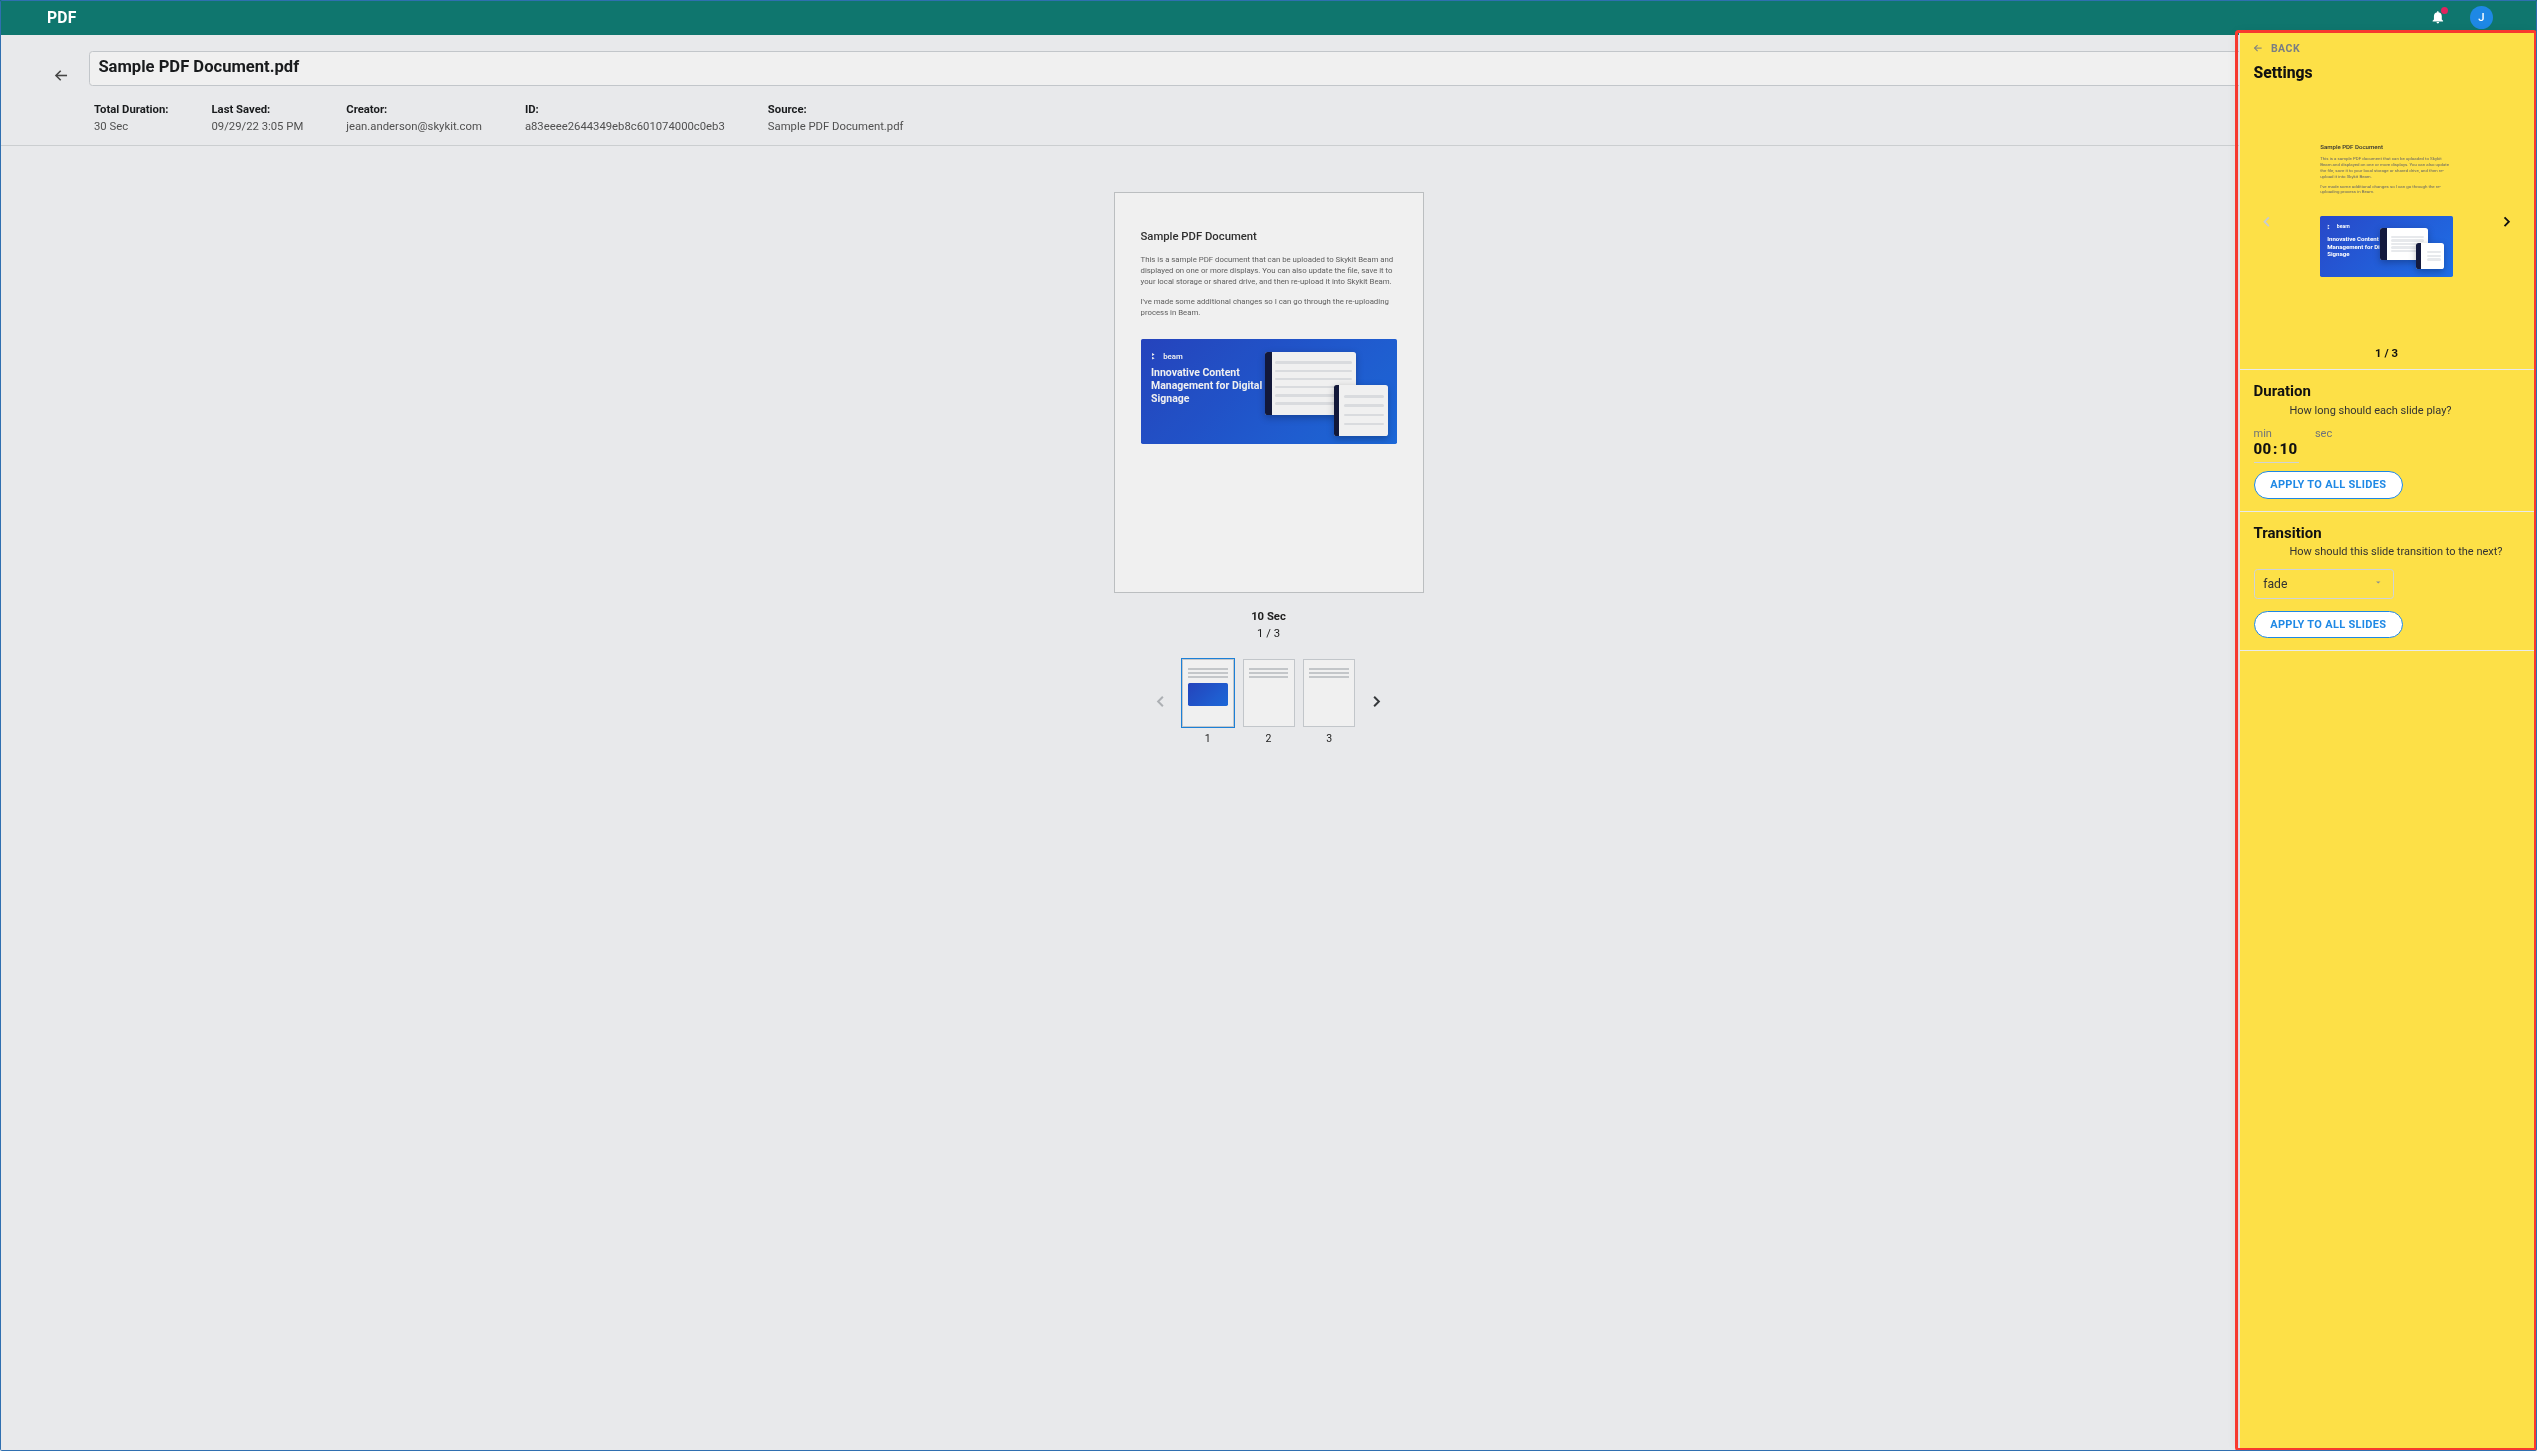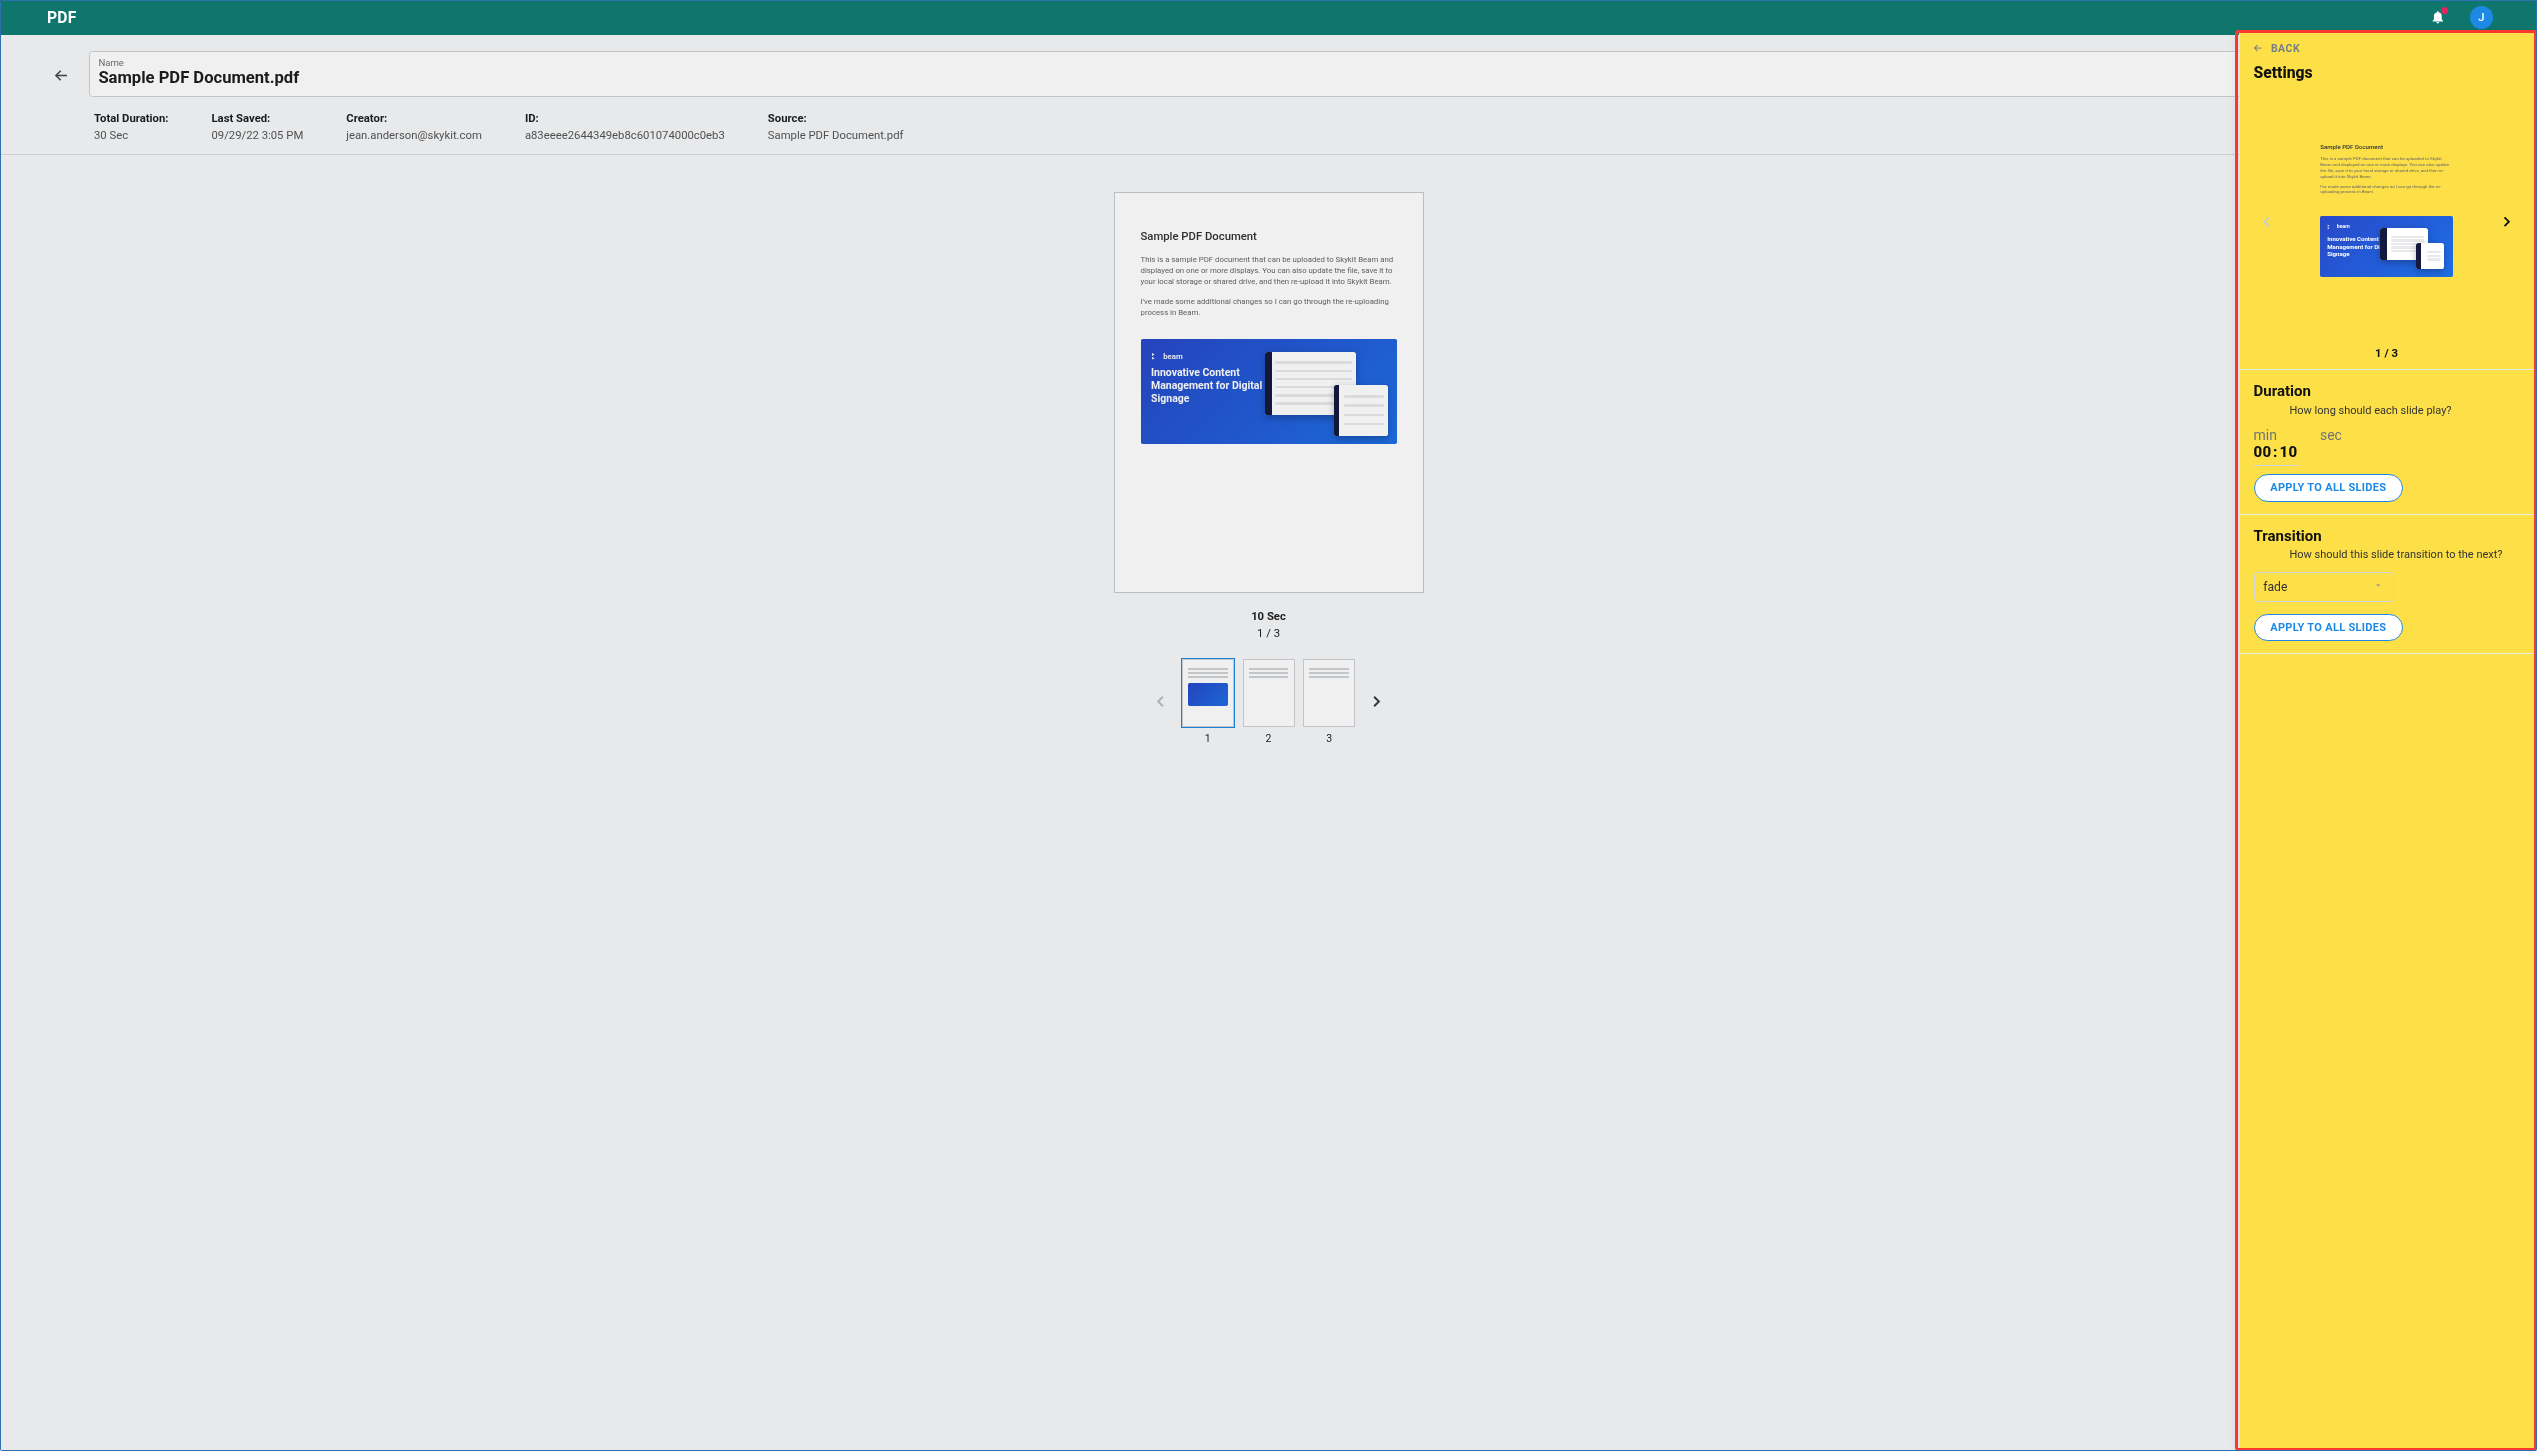--- a/index.html
+++ b/index.html
@@ -113,21 +113,21 @@
   .panel .preview-page{margin-top:-35px;width:150px;height:150px;font-size:4.4px;color:#555;padding:14px 8.7px;line-height:1.3;}
   .panel .preview-page .doc-title{font-size:6.1px;margin-bottom:5.2px;font-weight:500;color:#333;}
   .panel .preview-page .para{font-size:4.4px;margin-bottom:4.4px;color:#666;}
   .panel .preview-page .promo{height:61px;padding:7px;}
   .panel .preview-page .promo .headline{font-size:6.1px;}
   .panel .preview-page .promo .brand{font-size:5.2px;}
   .panel .preview-idx{text-align:center;font-size:11.3px;font-weight:700;color:#111;margin-top:3.5px;}
 
   .panel h3{font-size:15px;font-weight:700;color:#111;margin-bottom:3.5px;}
   .panel .sub{font-size:11px;color:#333;margin-bottom:10.5px;padding-left:36px;}
-  .panel .unit-row{display:flex;gap:18px;font-size:14px;color:#6f7479;}
+  .panel .unit-row{display:flex;gap:18px;font-size:11px;color:#6f7479;}
   .panel .time-row{font-size:15px;font-weight:800;color:#111;letter-spacing:0.3px;display:flex;gap:1.7px;}
   .panel .time-underline{width:45px;height:0.9px;background:#cfd3d7;margin-top:3.5px;margin-bottom:8.7px;}
   .panel .pill-btn{display:inline-block;border:0.9px solid #1e88e5;color:#1e88e5;border-radius:15.7px;padding:6.1px 15.7px;font-size:11px;font-weight:700;letter-spacing:0.3px;cursor:pointer;background:#fff;text-align:center;}
 
   .panel .select{width:140px;border:0.9px solid #cfd3d7;border-radius:3.5px;padding:7px 8.7px;font-size:12.2px;display:flex;align-items:center;justify-content:space-between;cursor:pointer;color:#333;margin-bottom:12.2px;}
   .panel .select .caret{color:#8a8e93;}
 
   
   .outer-border{position:absolute;inset:0;border:1.7px solid #2f6fb0;pointer-events:none;z-index:10;border-radius:1.7px;}
 
@@ -150,21 +150,20 @@
 <div class="main">
 
   <div class="header-area">
     <div class="back-arrow">
       <svg viewBox="0 0 24 24" width="19" height="19" fill="none" stroke="currentColor" stroke-width="2">
           <path d="M19 12H5"></path>
           <path d="M11 18l-6-6 6-6"></path>
         </svg>
     </div>
     <div class="name-field">
-      <div class="label">Name</div>
       <div class="value">Sample PDF Document.pdf</div>
     </div>
   </div>
 
   <div class="meta-row">
     <div class="meta-item">
       <div class="lbl">Total Duration:</div>
       <div class="val">30 Sec</div>
     </div>
     <div class="meta-item">

